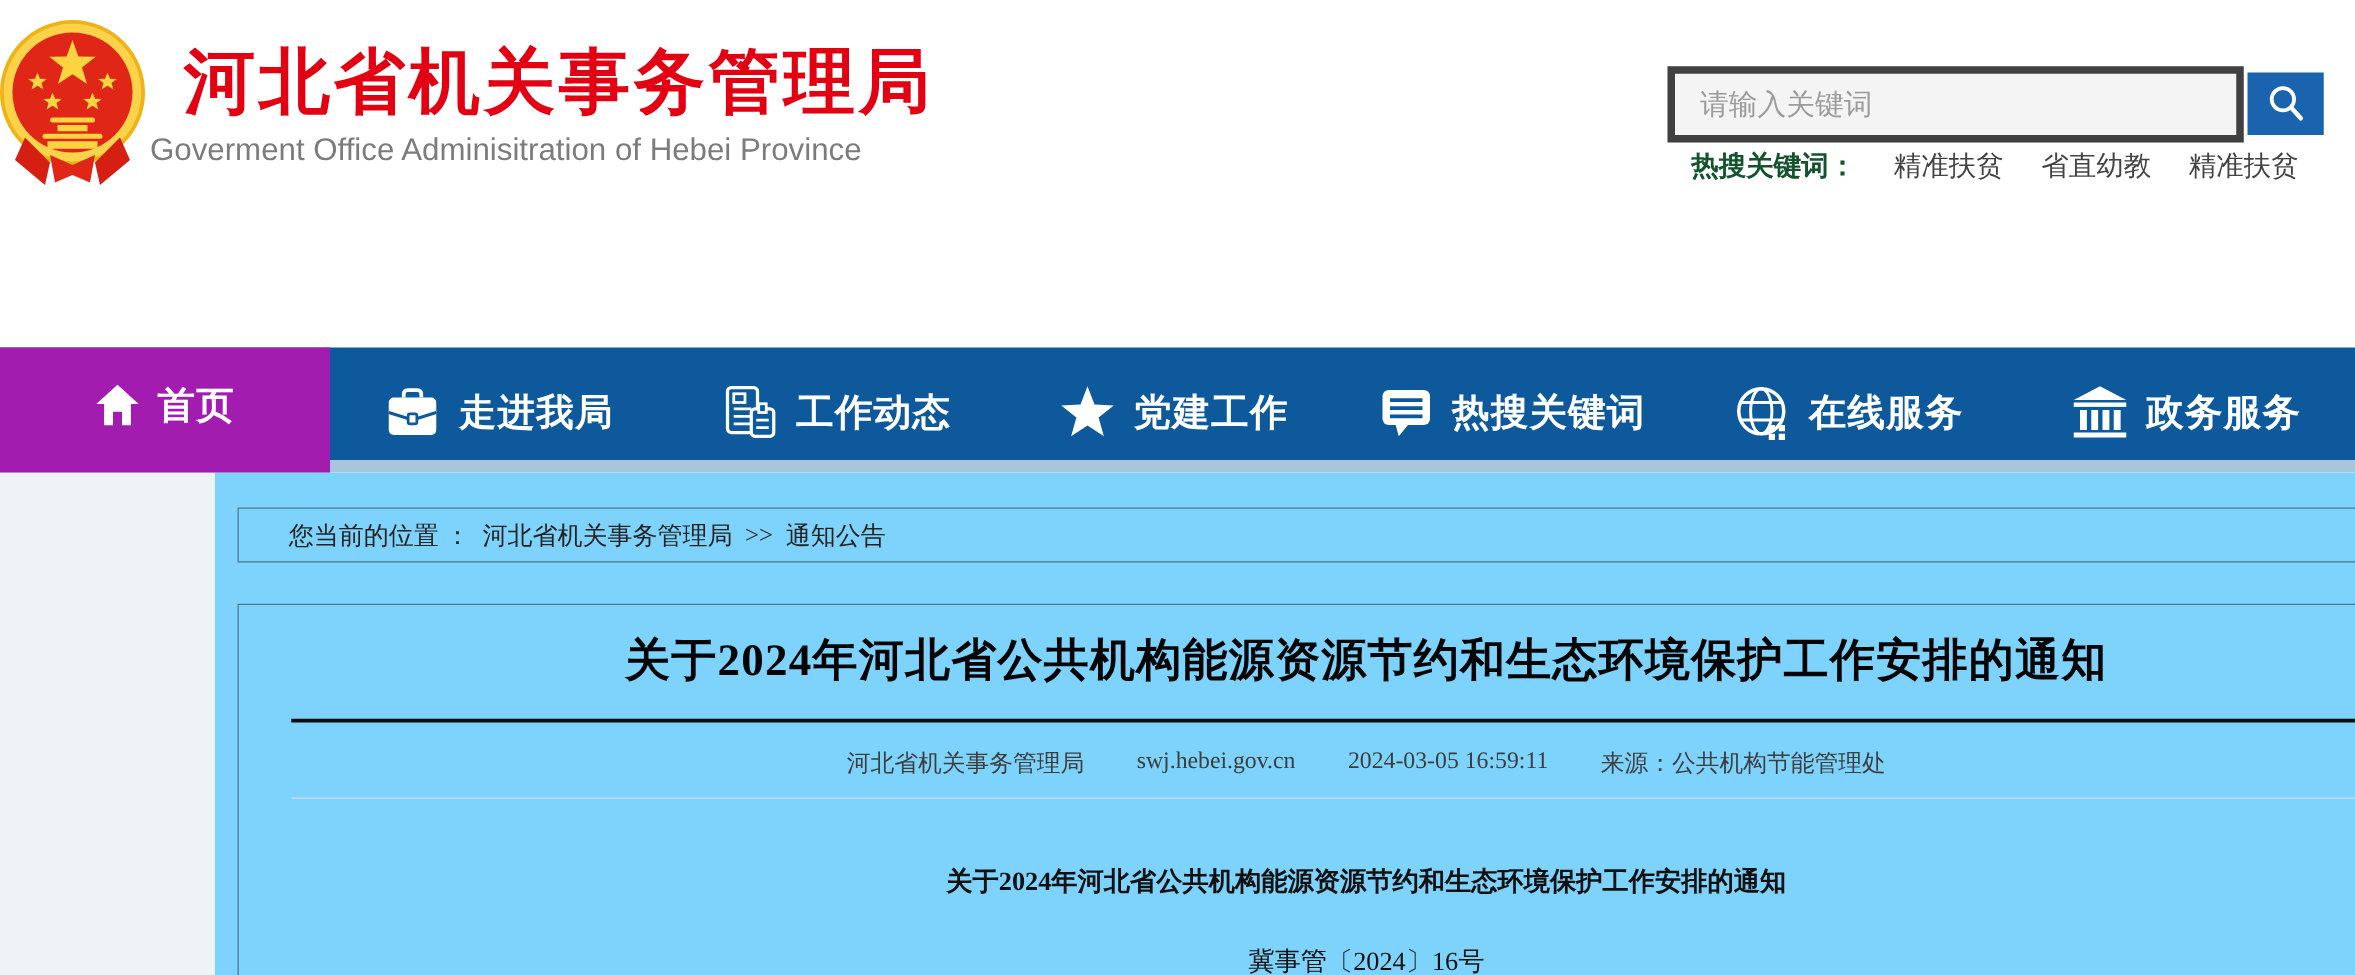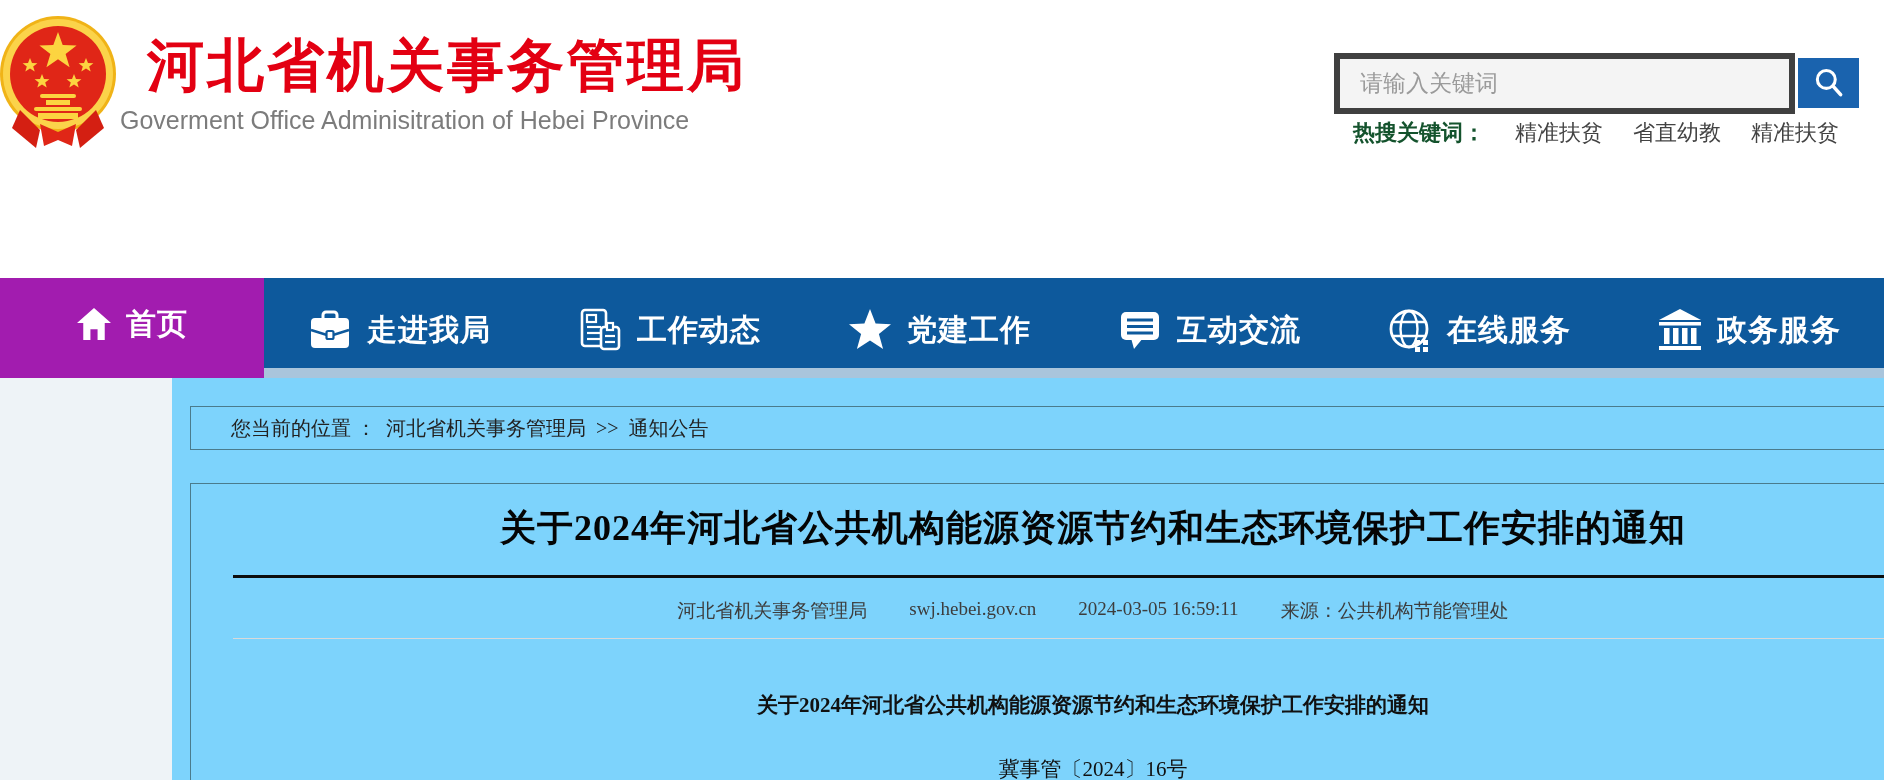--- a/index.html
+++ b/index.html
@@ -163,21 +163,21 @@
     <div class="nav-item nav-item--rest">
       <span class="nav-icon">
         <svg width="46" height="44" viewBox="0 0 46 44">
           <rect x="4" y="4" width="38" height="28" rx="5" fill="#fff"></rect>
           <polygon points="14,30 26,30 17,41" fill="#fff"></polygon>
           <line x1="10" y1="12" x2="36" y2="12" stroke="#0d599c" stroke-width="3"></line>
           <line x1="10" y1="18.5" x2="36" y2="18.5" stroke="#0d599c" stroke-width="3"></line>
           <line x1="10" y1="25" x2="36" y2="25" stroke="#0d599c" stroke-width="3"></line>
         </svg>
       </span>
-      <span>互动交流</span>
+      <span>热搜关键词</span>
     </div>
 
     <div class="nav-item nav-item--rest">
       <span class="nav-icon">
         <svg width="46" height="46" viewBox="0 0 46 46">
           <circle cx="22" cy="22" r="18" fill="none" stroke="#fff" stroke-width="2.8"></circle>
           <ellipse cx="22" cy="22" rx="8.5" ry="18" fill="none" stroke="#fff" stroke-width="2.4"></ellipse>
           <line x1="5" y1="15" x2="39" y2="15" stroke="#fff" stroke-width="2.4"></line>
           <line x1="5" y1="29" x2="39" y2="29" stroke="#fff" stroke-width="2.4"></line>
           <rect x="28" y="33" width="5" height="5" fill="#fff"></rect>

